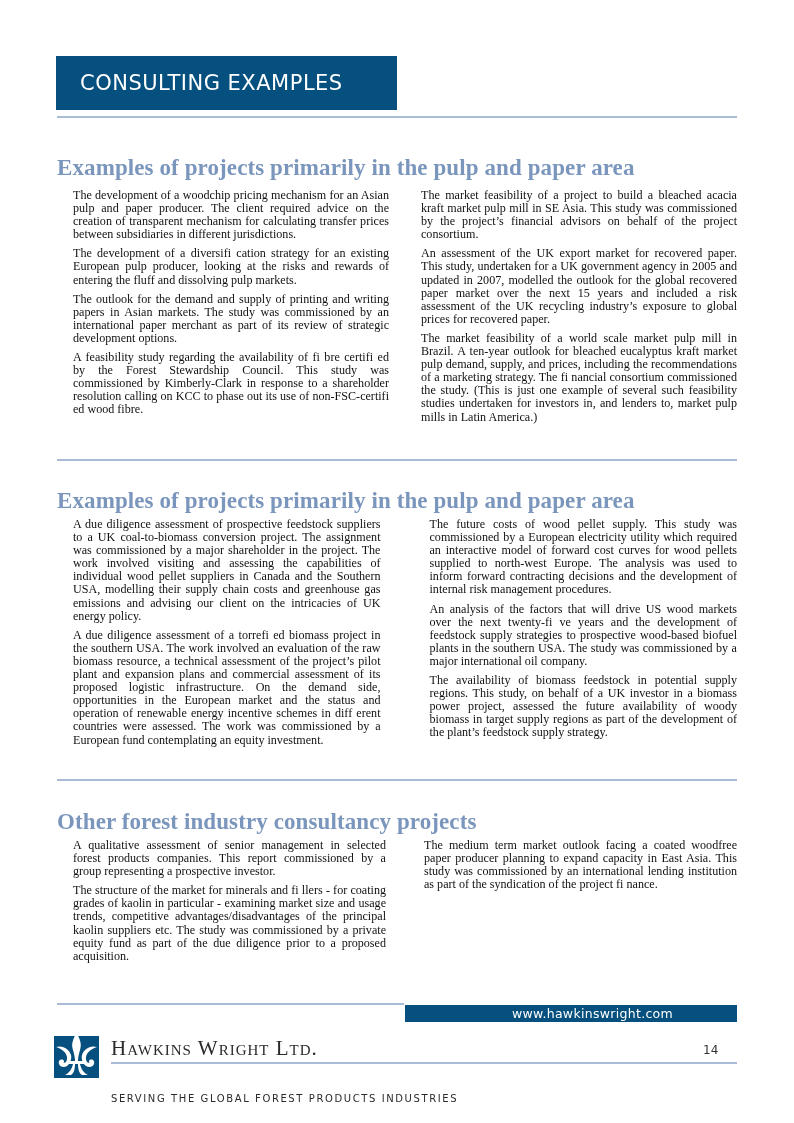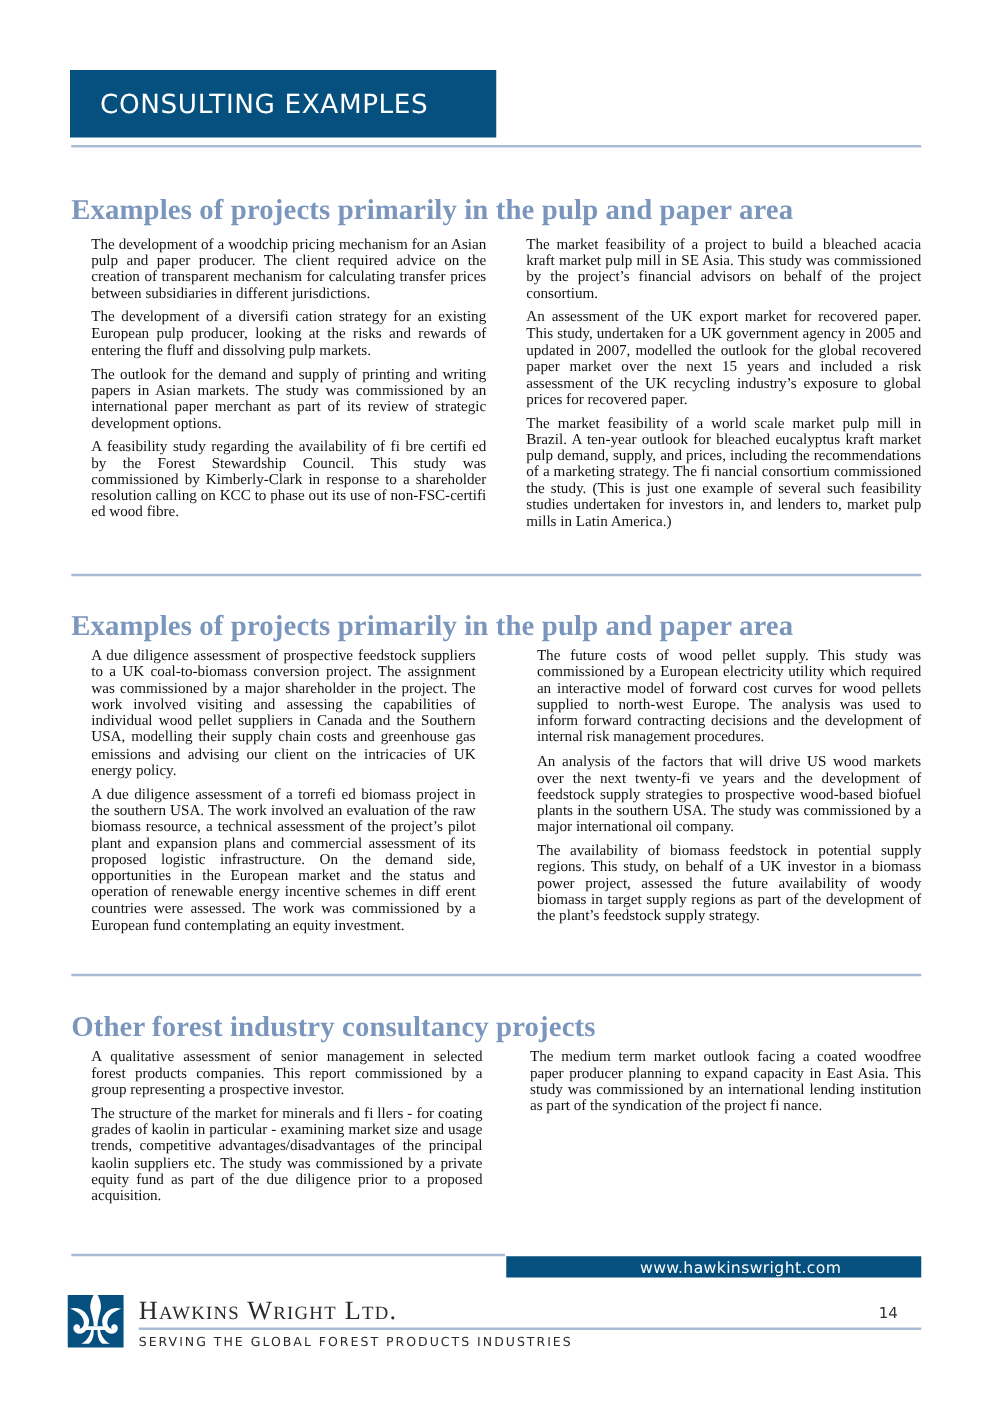--- a/index.html
+++ b/index.html
@@ -110,21 +110,21 @@
       position: absolute;
       left: 111px;
       top: 1062px;
       width: 626px;
       height: 2px;
       background: #a9bcd6;
     }
     .tagline {
       position: absolute;
       left: 111px;
-      top: 1069px;
+      top: 1093px;
       font-family: "DejaVu Sans", "Liberation Sans", sans-serif;
       font-size: 10px;
       letter-spacing: 1.6px;
       color: #2a2a2a;
       white-space: nowrap;
       text-align: center;
     }
     .page-number {
       position: absolute;
       left: 703px;

